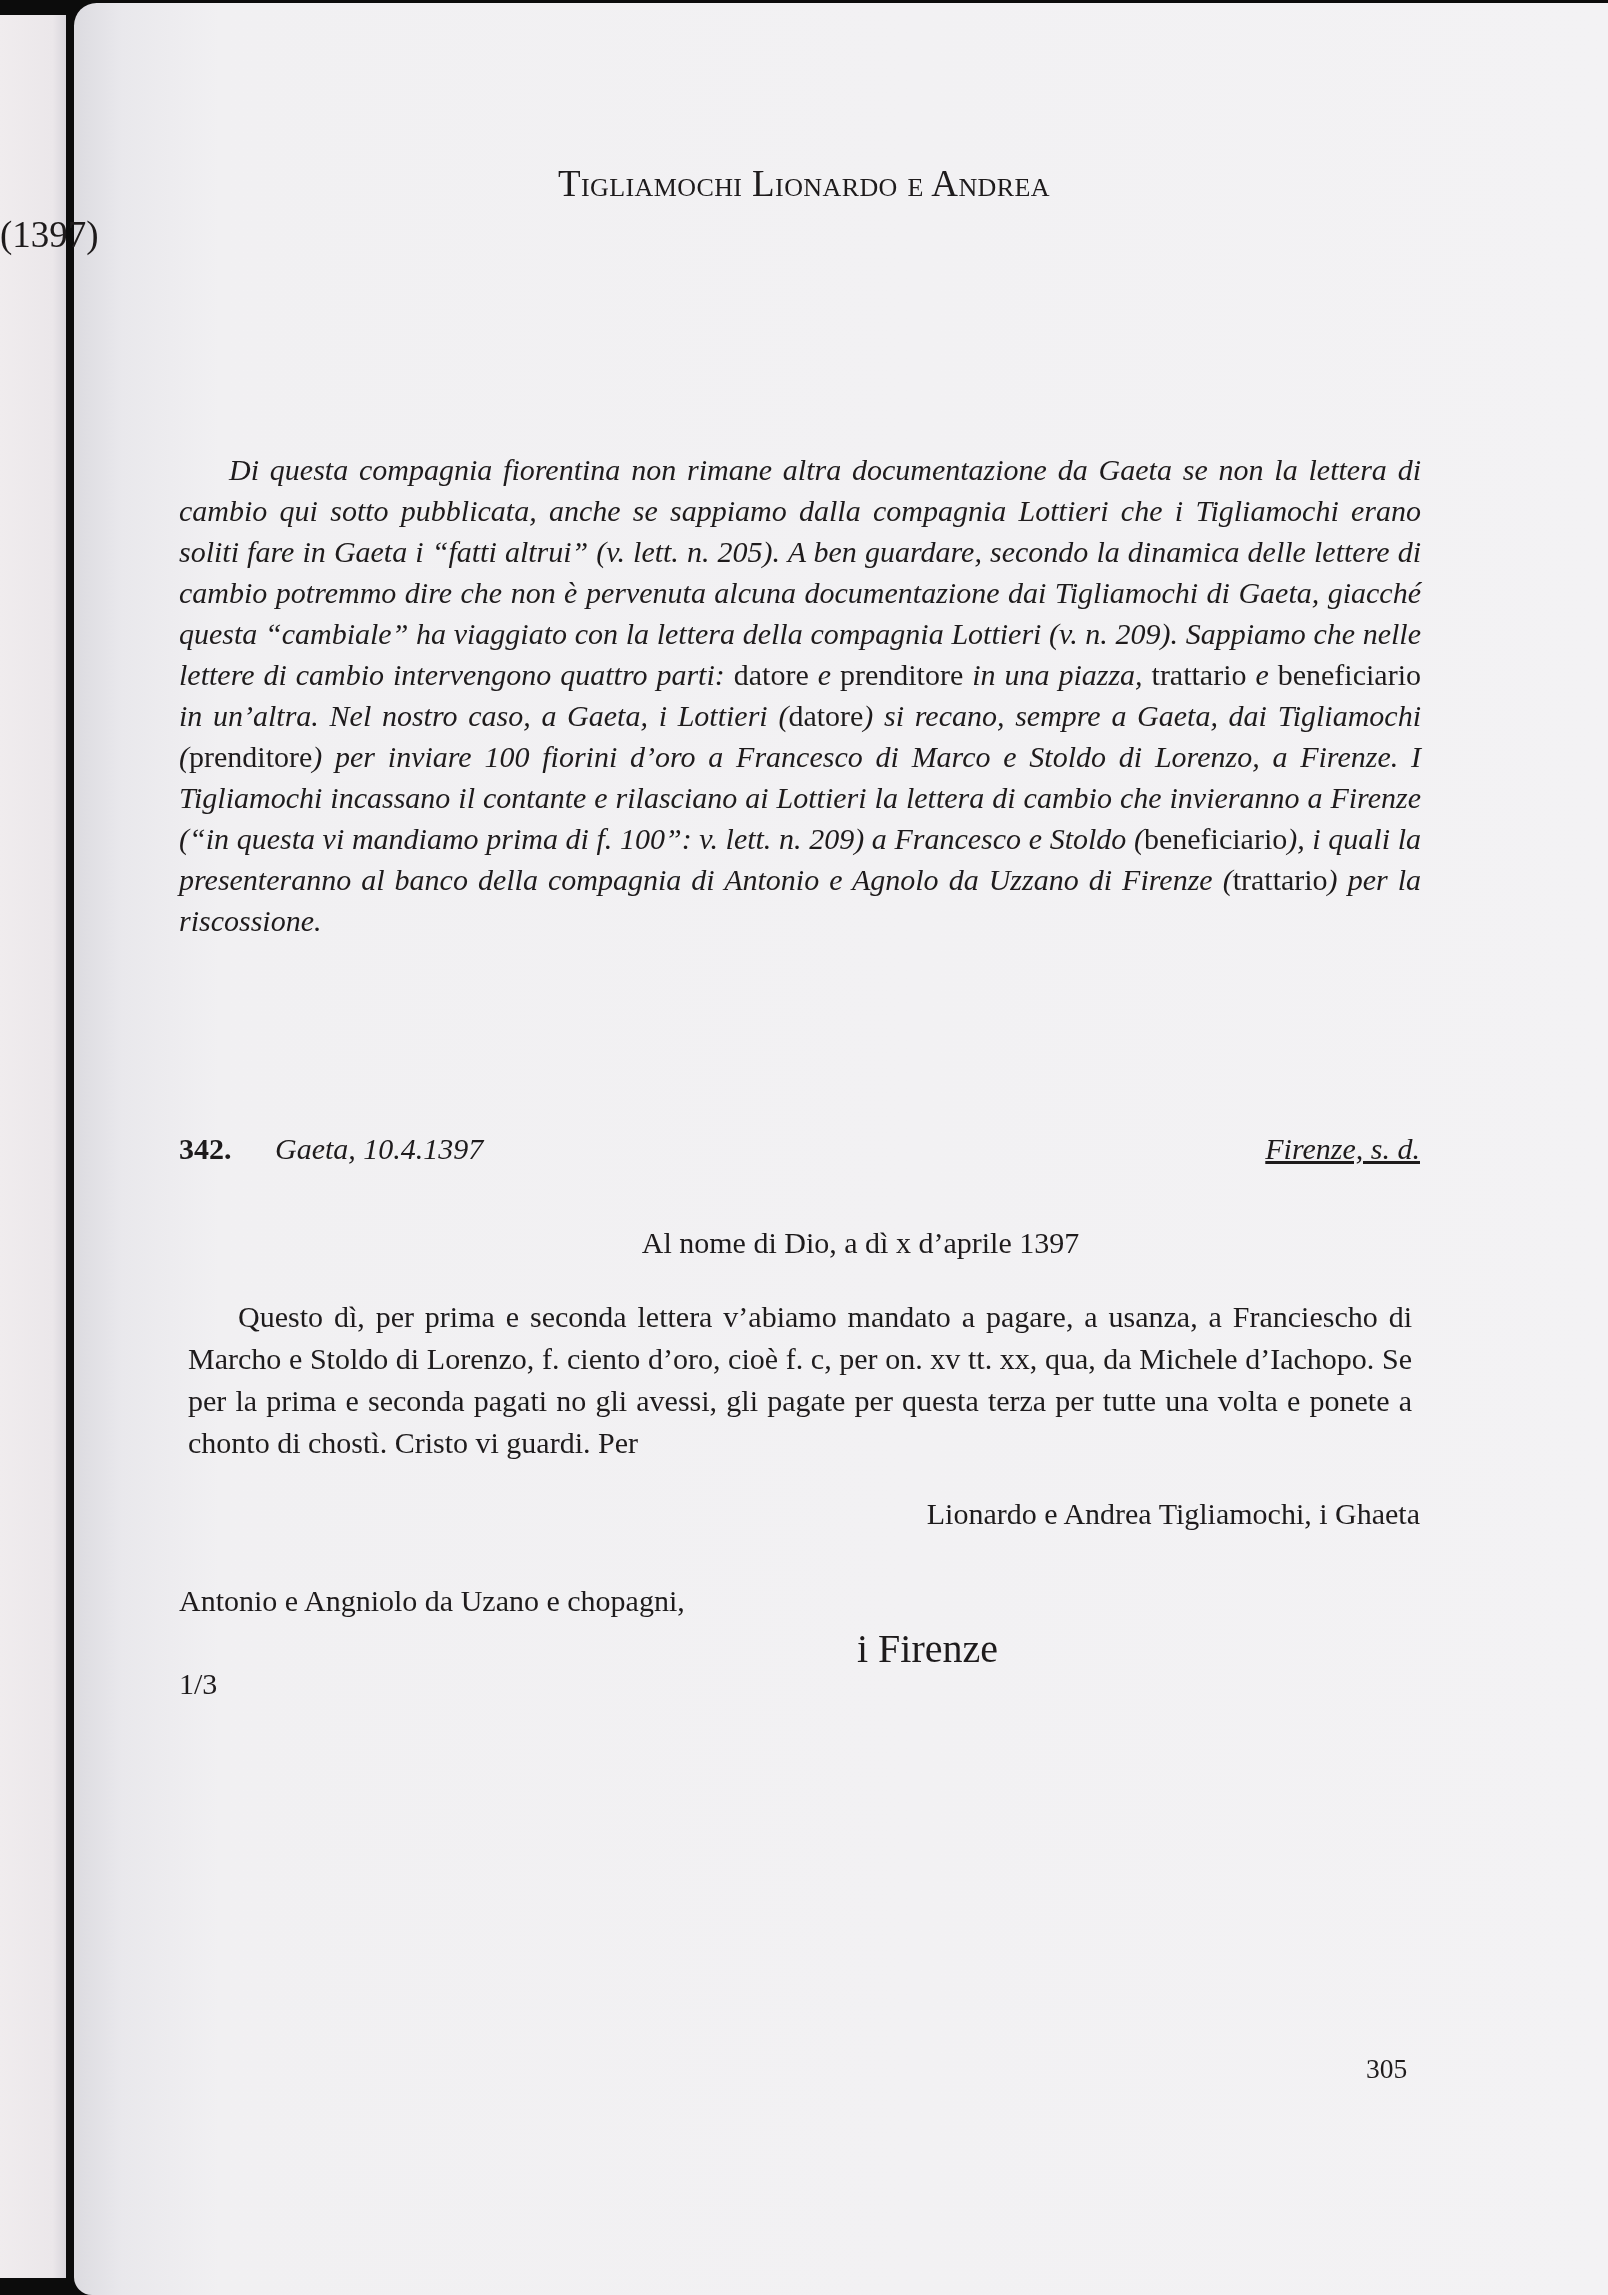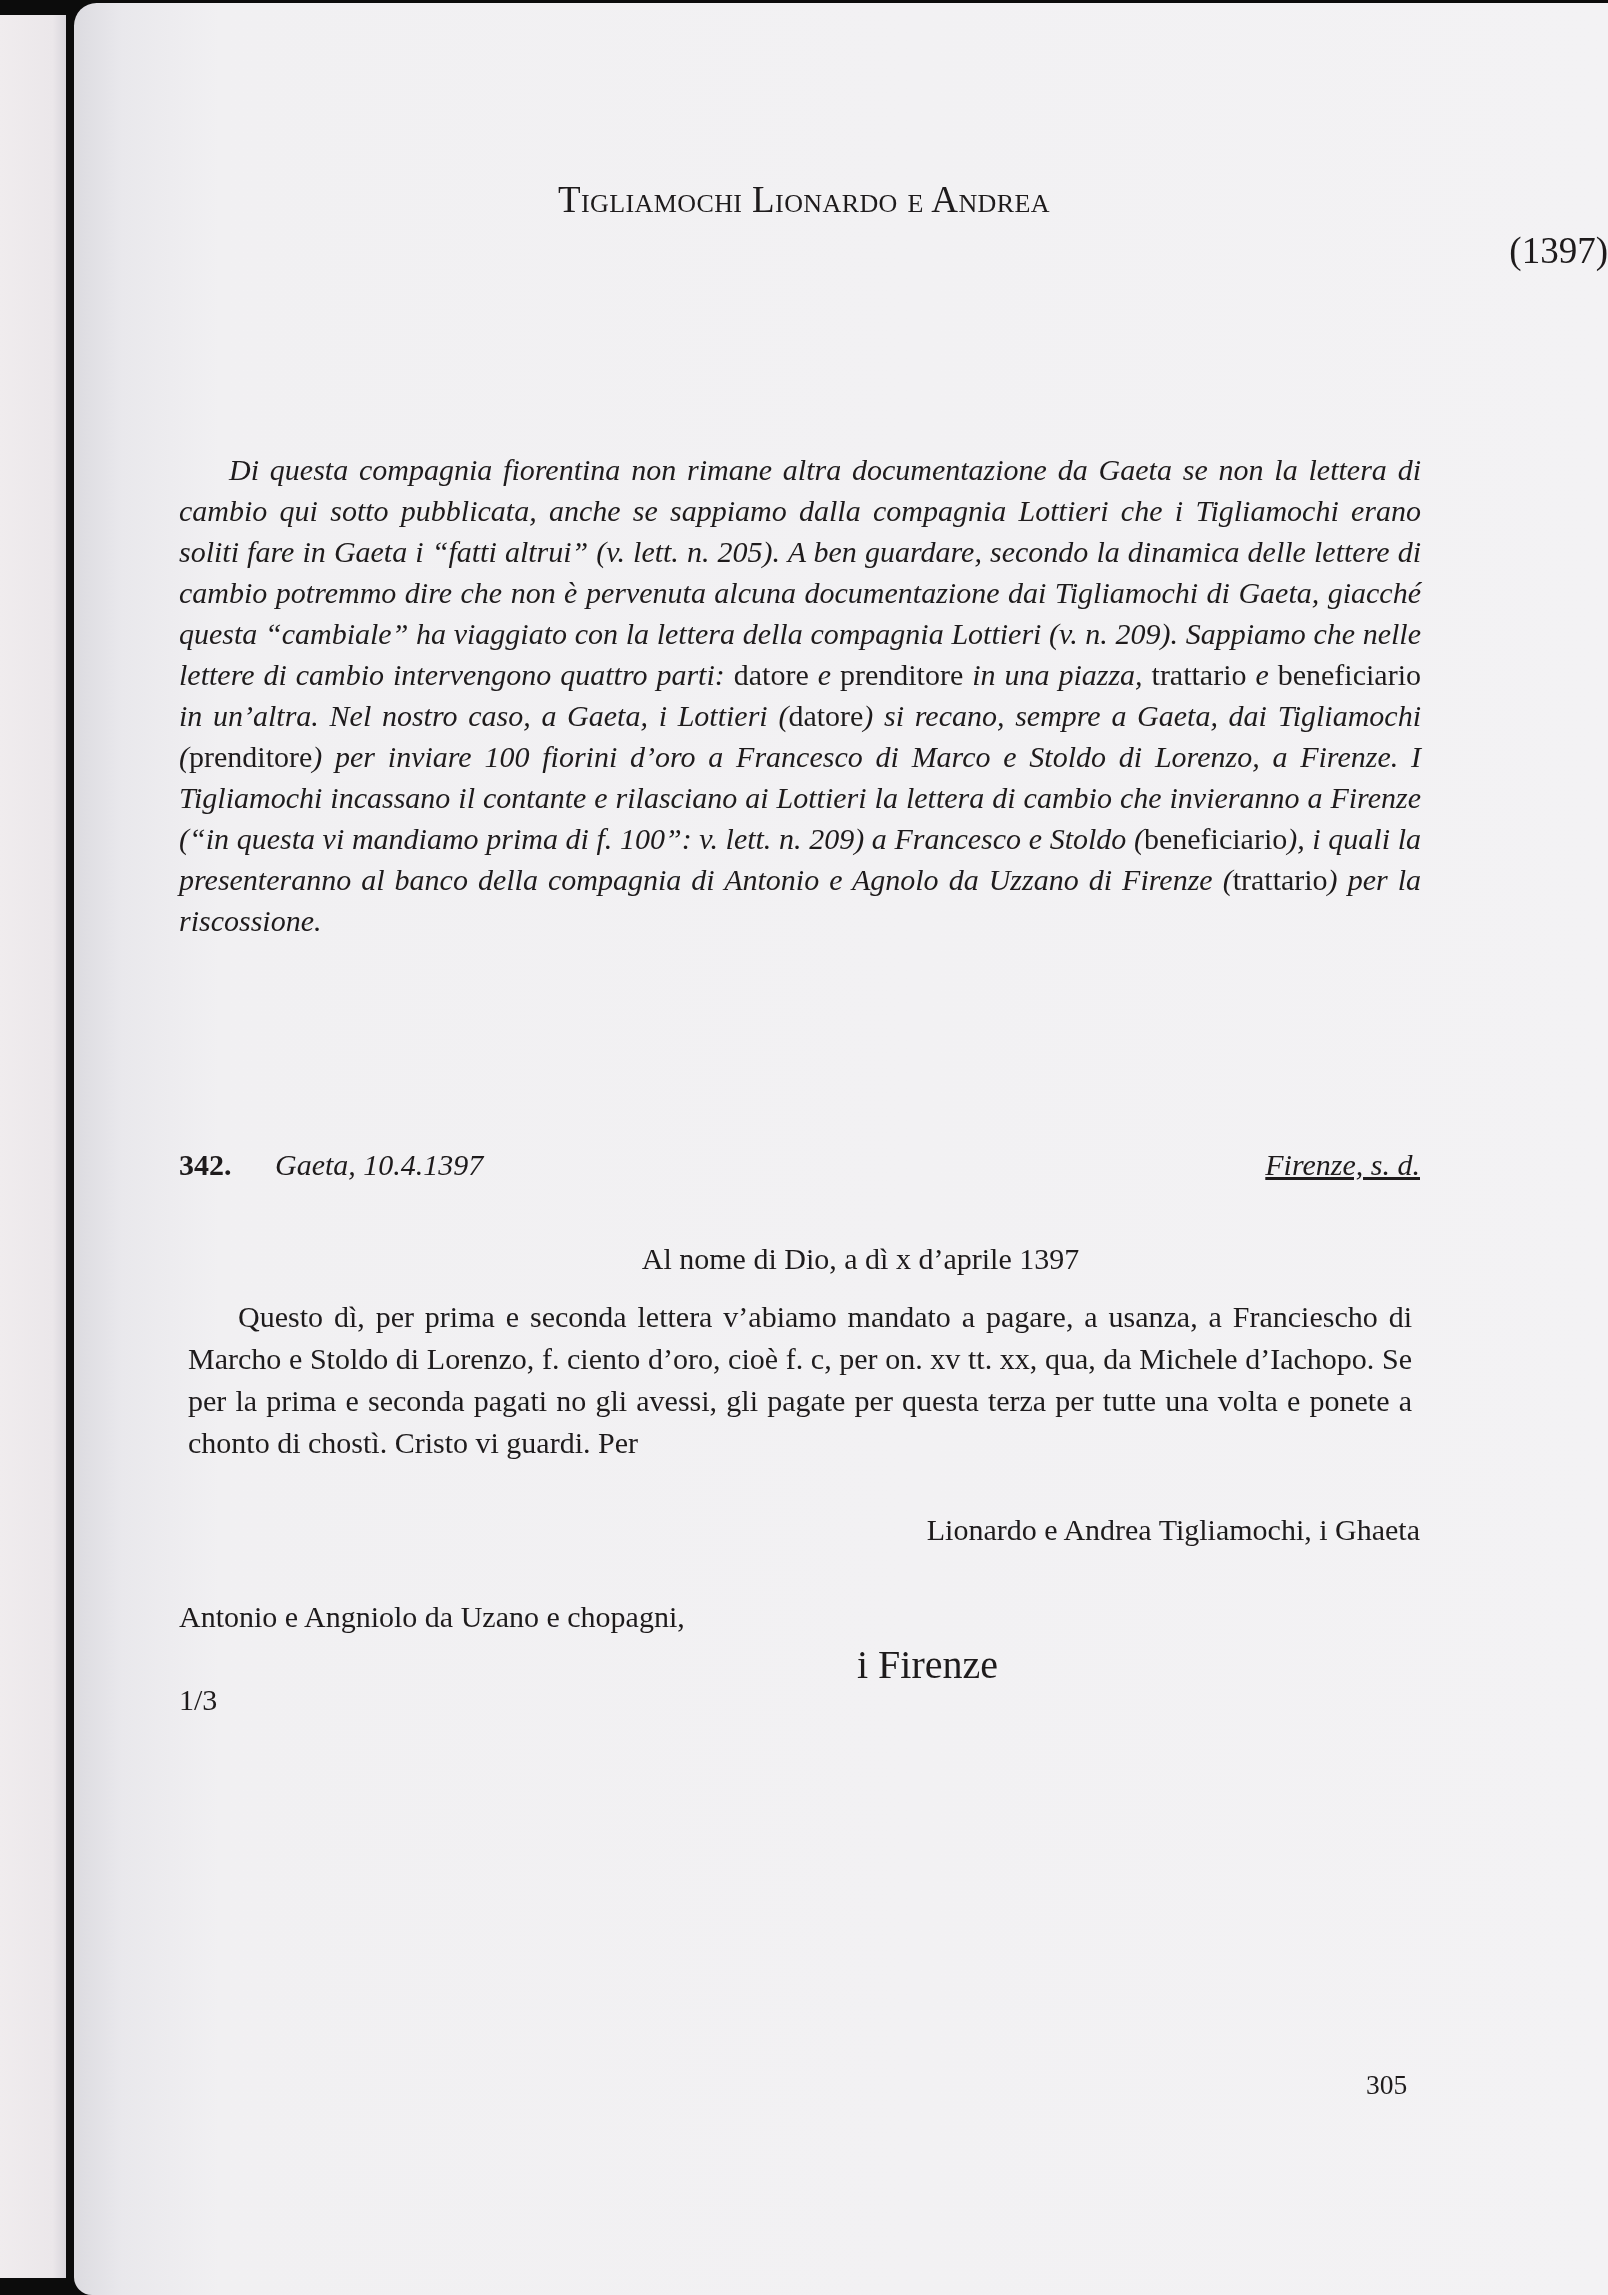--- a/index.html
+++ b/index.html
@@ -11,27 +11,27 @@
   }
   .left-page {
     position: absolute; left: 0; top: 14.5px; width: 66px; height: 2263px;
     background: linear-gradient(to right, #f0ecee 0%, #ebe7ea 80%, #d9d6dc 100%);
   }
   .page {
     position: absolute; left: 74px; top: 3.2px; width: 1534px; height: 2292px;
     background: linear-gradient(to right, #dcdbe0 0px, #e9e8ec 48px, #f1f0f2 145px, #f3f2f4 100%);
     border-top-left-radius: 22.6px; border-bottom-left-radius: 18px;
   }
-  .t { position: absolute; white-space: nowrap; margin-top: 16px; }
+  .t { position: absolute; white-space: nowrap; }
   .title {
     left: 0; width: 1608px; text-align: center; top: 162px;
     font-size: 37px; letter-spacing: 0.4px; font-variant: small-caps;
   }
   .year {
-    left: 0; width: 1608px; text-align: right; top: 213px;
+    left: 0; width: 1608px; text-align: left; top: 213px;
     font-size: 37px;
   }
   .intro {
     position: absolute; left: 179px; top: 449px; width: 1242px;
     font-size: 30px; line-height: 41px; font-style: italic;
     text-align: justify;
   }
   .intro p { margin: 0; text-indent: 50px; }
   .intro .roman { font-style: normal; }
   .hdr-num { left: 179px; top: 1132px; font-size: 30px; font-weight: bold; }

